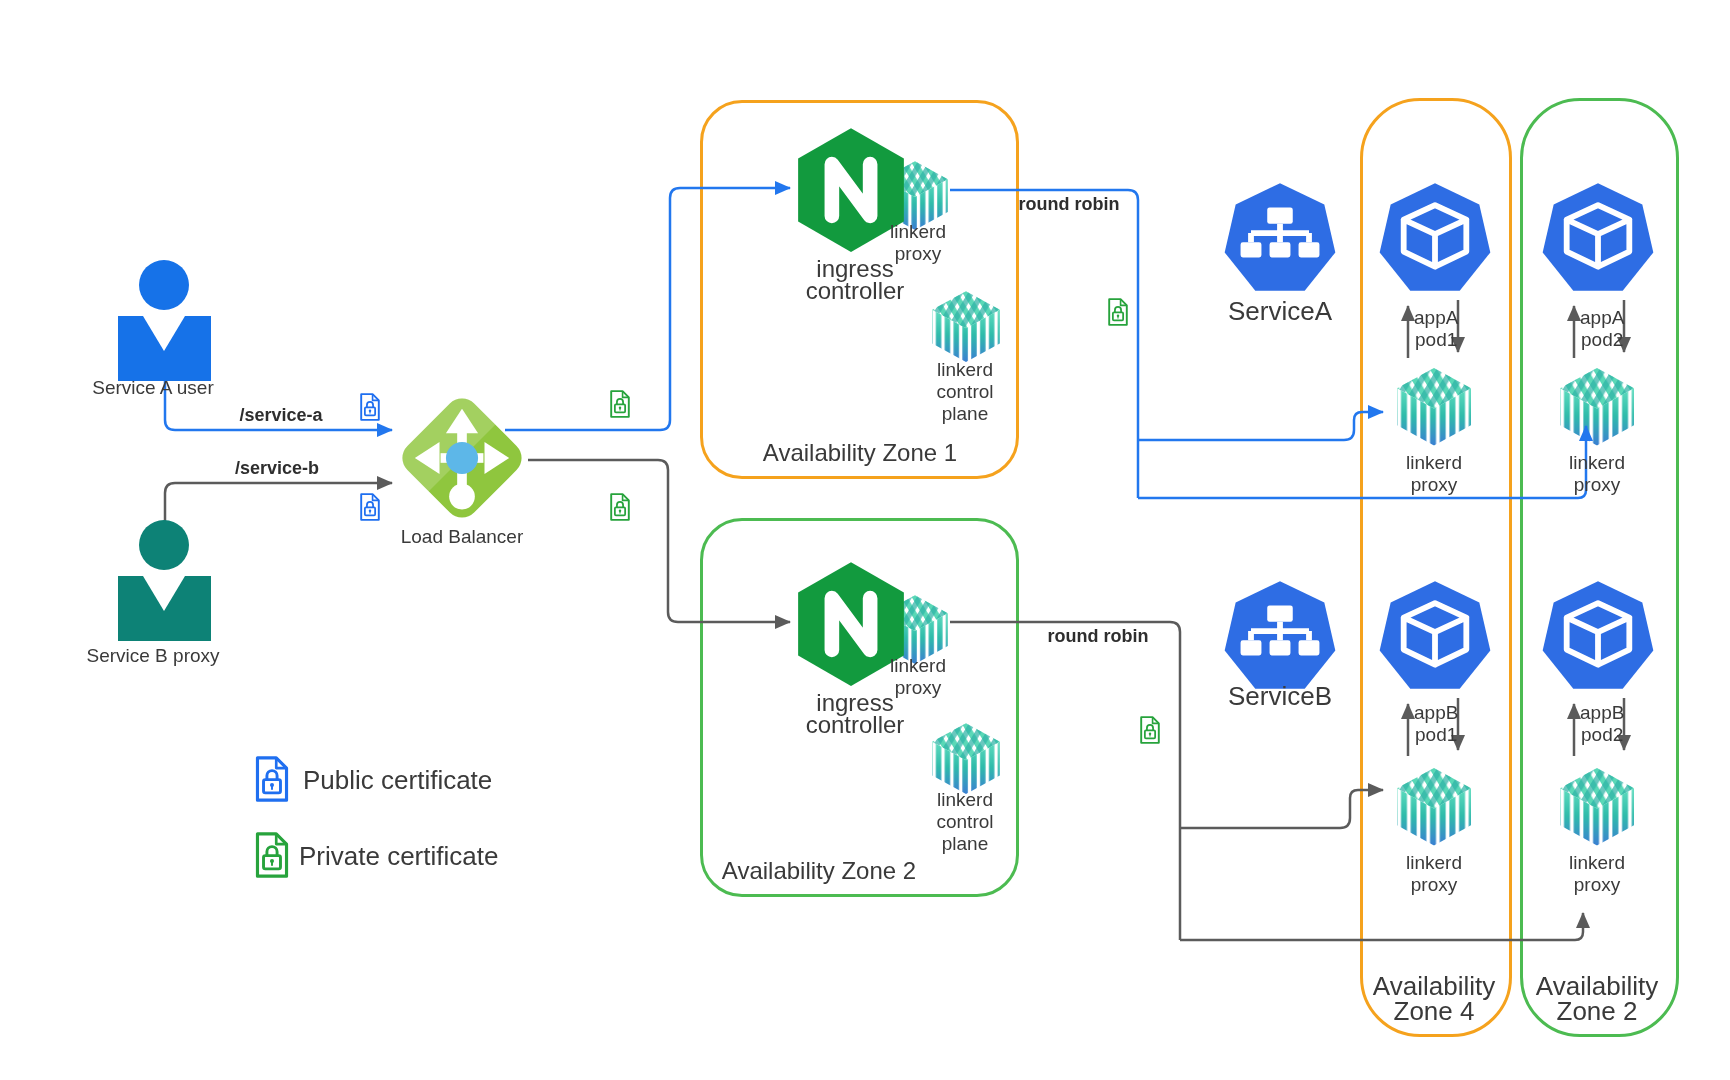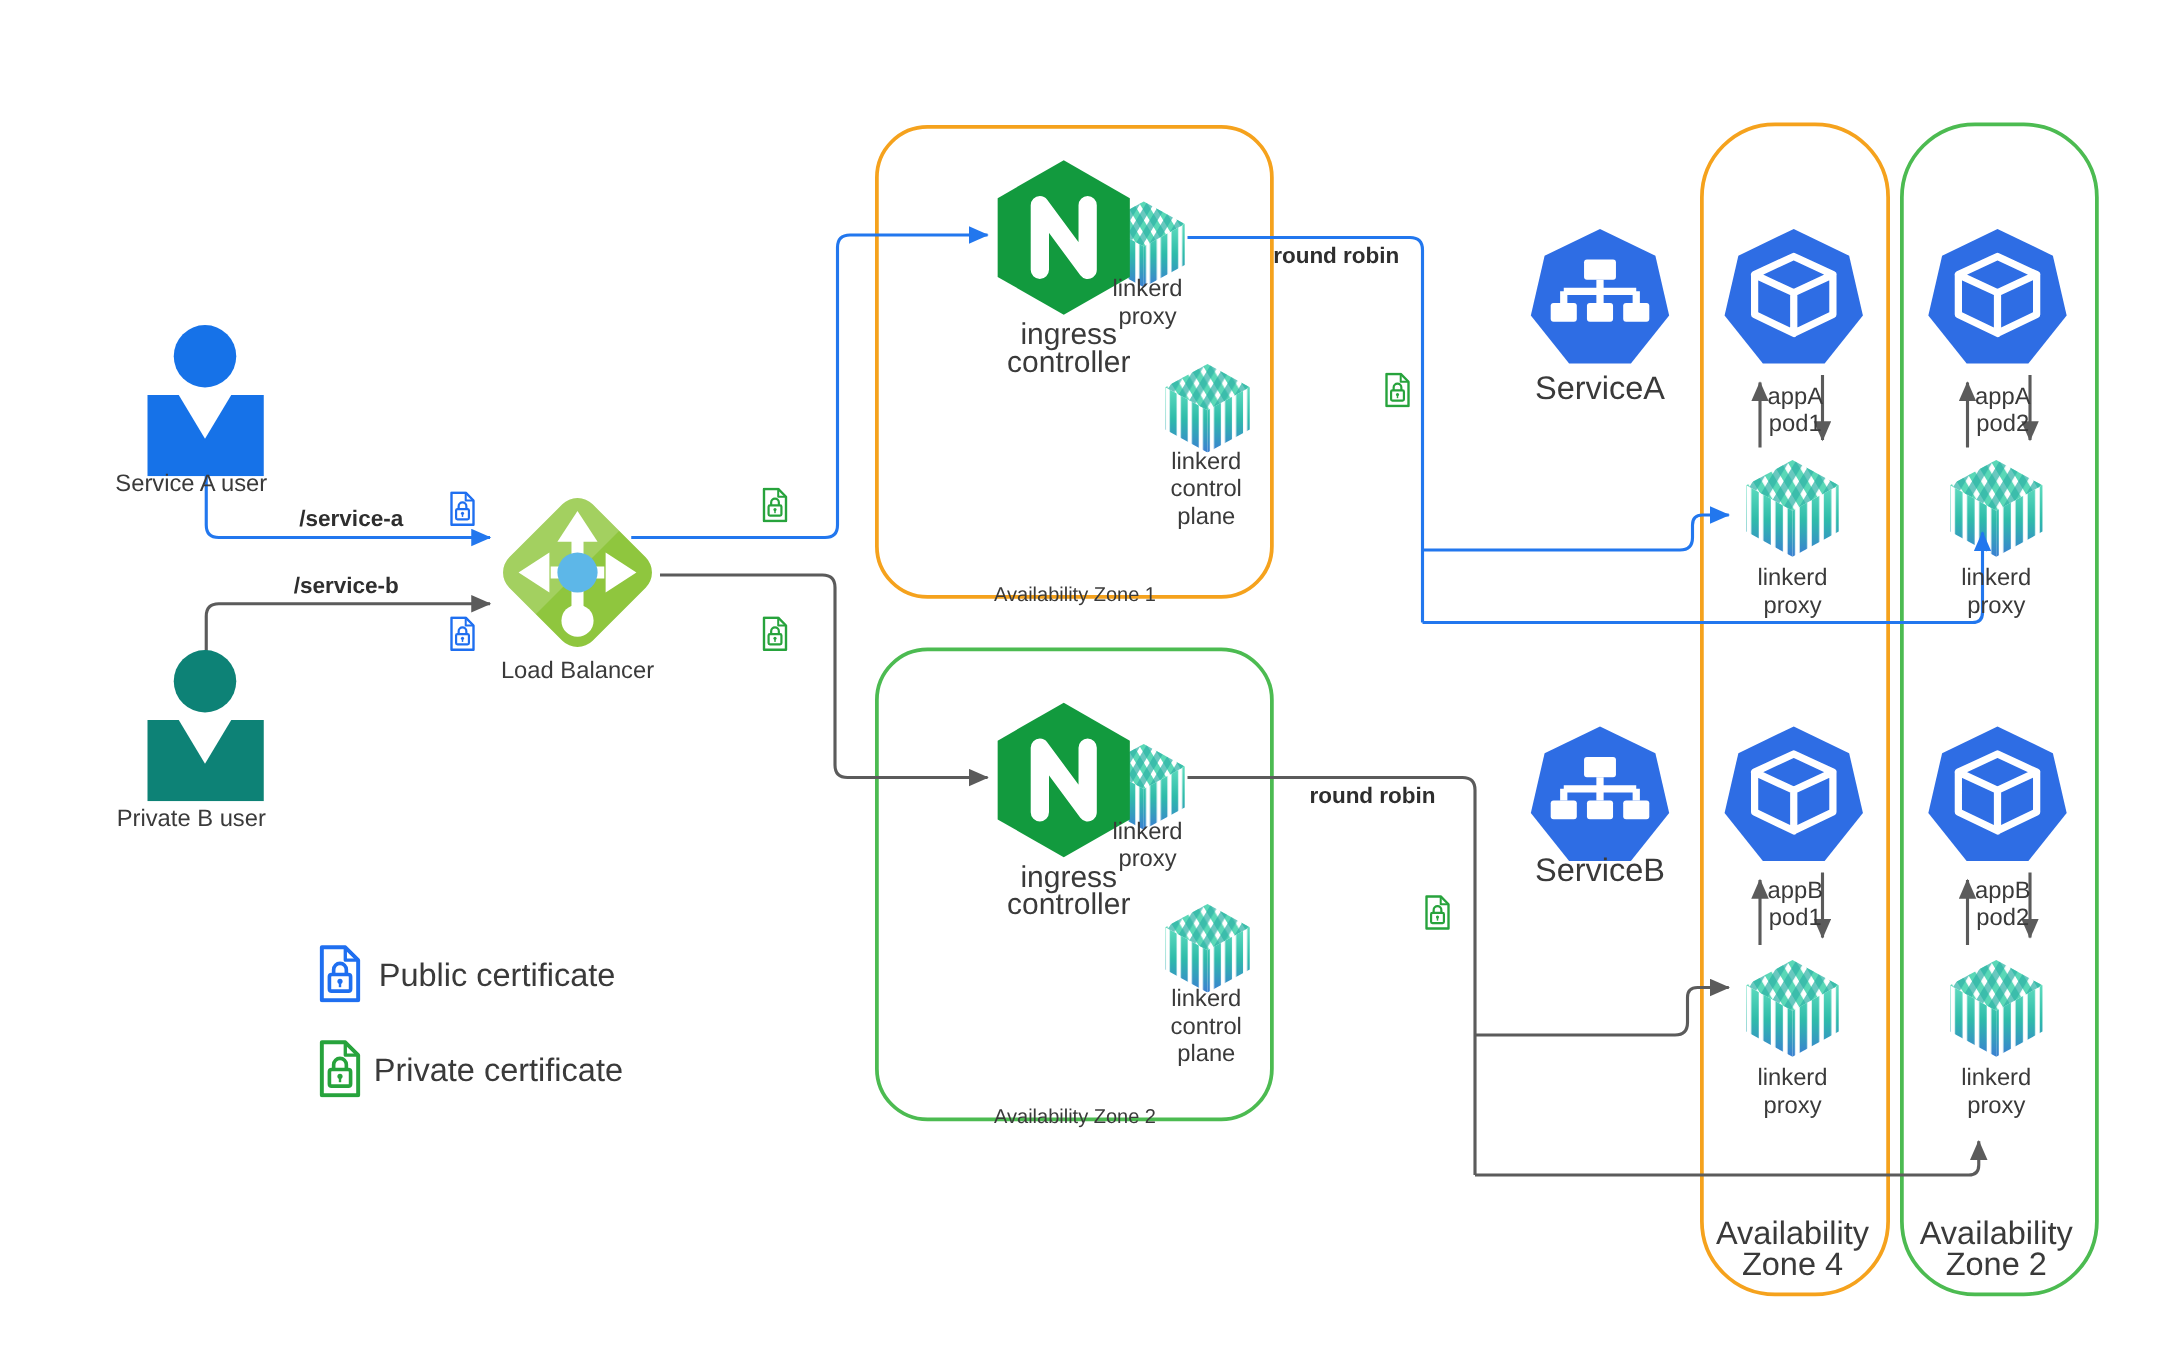--- a/index.html
+++ b/index.html
@@ -14,21 +14,21 @@
   .zone{position:absolute;background:transparent;z-index:0;}
   .zone.z1{border:3.5px solid var(--zone1);border-radius:42px;}
   .zone.z2{border:3.5px solid var(--zone2);border-radius:42px;}
   .zone.col1{border:3.5px solid var(--zone1);border-radius:60px;}
   .zone.col2{border:3.5px solid var(--zone2);border-radius:60px;}
   .lbl{position:absolute;transform:translate(-50%,-50%);font-size:19px;line-height:22px;
        color:var(--text);text-align:center;white-space:nowrap;z-index:4;}
   .lbl.left{transform:translate(0,-50%);text-align:center;}
   .lbl.bold{font-weight:bold;font-size:18px;color:#2e2e2e;}
   .lbl .ln{display:block;}
-  .lbl.big{font-size:16px;line-height:27px;margin-top:24px;}
+  .lbl.big{font-size:24px;line-height:27px;}
   .lbl.med{font-size:26px;line-height:25px;}
   .lbl.node{font-size:24px;line-height:21.5px;}
   .eb{stroke:var(--flow-blue);stroke-width:2.5;fill:none;}
   .eg{stroke:var(--flow-gray);stroke-width:2.5;fill:none;}
   .mb{fill:var(--flow-blue);}
   .mg{fill:var(--flow-gray);}
 </style>
 </head>
 <body>
 
@@ -334,25 +334,25 @@
     <path class="eg" d="M1624,300 V352" marker-end="url(#ag2)"></path>
     <path class="eg" d="M1408,756 V704" marker-end="url(#ag2)"></path>
     <path class="eg" d="M1458,698 V750" marker-end="url(#ag2)"></path>
     <path class="eg" d="M1574,756 V704" marker-end="url(#ag2)"></path>
     <path class="eg" d="M1624,698 V750" marker-end="url(#ag2)"></path>
   </svg>
 
   <div class="lbl" style="left:153px;top:388px">Service A user</div>
   <div class="lbl bold" style="left:281px;top:415px">/service-a</div>
   <div class="lbl bold" style="left:277px;top:468px">/service-b</div>
-  <div class="lbl" style="left:153px;top:656px">Private B user</div>
+  <div class="lbl" style="left:153px;top:656px">Service B proxy</div>
   <div class="lbl" style="left:462px;top:537px">Load Balancer</div>
 
   <div class="lbl big" style="left:860px;top:452px">Availability Zone 1</div>
-  <div class="lbl big" style="left:860px;top:870px">Availability Zone 2</div>
+  <div class="lbl big" style="left:819px;top:870px">Availability Zone 2</div>
 
   <div class="lbl node" style="left:855px;top:279px">
     <span class="ln">ingress</span>
     <span class="ln">controller</span>
   </div>
   <div class="lbl node" style="left:855px;top:713px">
     <span class="ln">ingress</span>
     <span class="ln">controller</span>
   </div>
 

